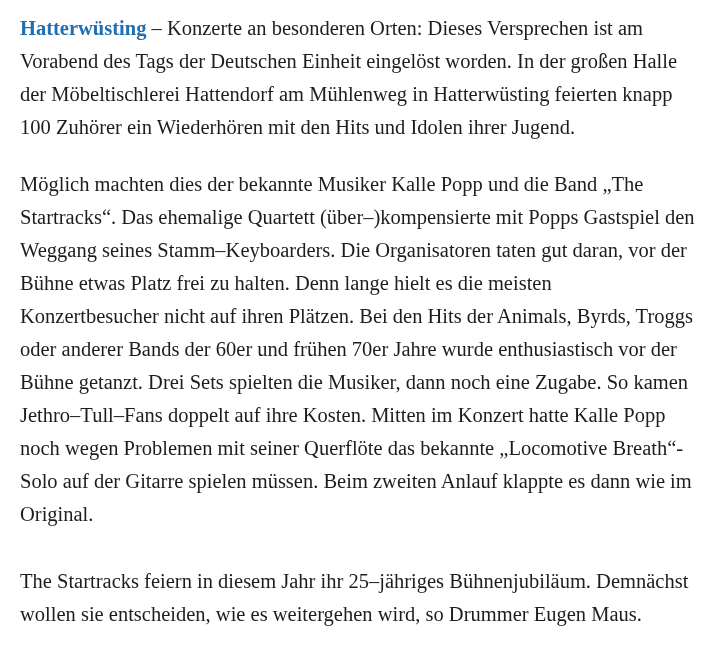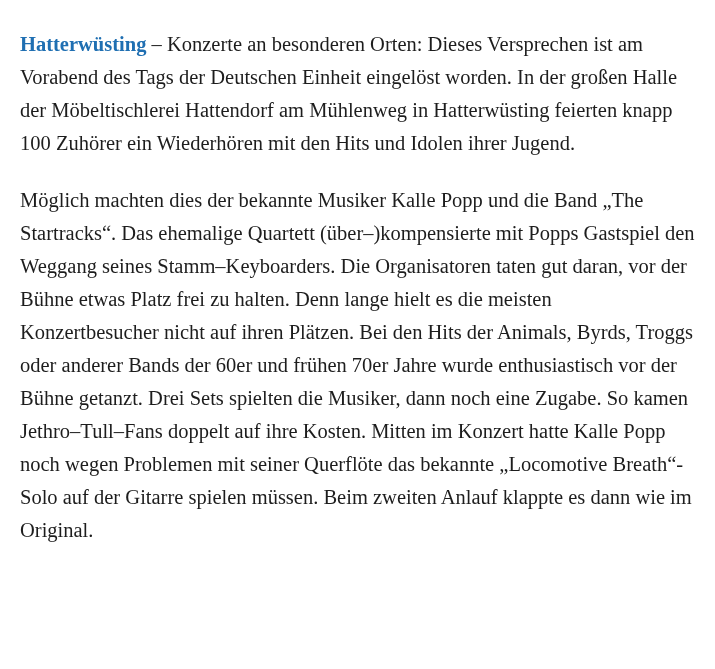--- a/index.html
+++ b/index.html
@@ -12,21 +12,21 @@
     height: 669px;
     overflow: hidden;
     font-family: "Liberation Serif", serif;
   }
   .article {
     padding: 12px 20px 0 20px;
     box-sizing: border-box;
     width: 715px;
   }
   .para {
-    margin: 16px 0 24px 0;
+    margin: 0 0 24px 0;
     font-size: 20.5px;
     line-height: 33px;
     color: #1d1d1d;
     text-align: left;
     font-family: Liberation Serif, serif;
   }
   .para.last {
     margin-bottom: 0;
   }
   .para.spaced-top {
@@ -41,14 +41,15 @@
 </style>
 </head>
 <body>
 
 <div class="article">
 
   <p class="para"><a class="place-link" href="#">Hatterwüsting</a><span> – Konzerte an besonderen Orten: Dieses Versprechen ist am Vorabend des Tags der Deutschen Einheit eingelöst worden. In der großen Halle der Möbeltischlerei Hattendorf am Mühlenweg in Hatterwüsting feierten knapp 100 Zuhörer ein Wiederhören mit den Hits und Idolen ihrer Jugend.</span></p>
 
   <p class="para">Möglich machten dies der bekannte Musiker Kalle Popp und die Band „The Startracks“. Das ehemalige Quartett (über–)kompensierte mit Popps Gastspiel den Weggang seines Stamm–Keyboarders. Die Organisatoren taten gut daran, vor der Bühne etwas Platz frei zu halten. Denn lange hielt es die meisten Konzertbesucher nicht auf ihren Plätzen. Bei den Hits der Animals, Byrds, Troggs oder anderer Bands der 60er und frühen 70er Jahre wurde enthusiastisch vor der Bühne getanzt. Drei Sets spielten die Musiker, dann noch eine Zugabe. So kamen Jethro–Tull–Fans doppelt auf ihre Kosten. Mitten im Konzert hatte Kalle Popp noch wegen Problemen mit seiner Querflöte das bekannte „Locomotive Breath“-Solo auf der Gitarre spielen müssen. Beim zweiten Anlauf klappte es dann wie im Original.</p>
 
+  <p class="para last spaced-top">The Startracks feiern in diesem Jahr ihr 25–jähriges Bühnenjubiläum. Demnächst wollen sie entscheiden, wie es weitergehen wird, so Drummer Eugen Maus.</p>
 
 </div>
 
 </body></html>

